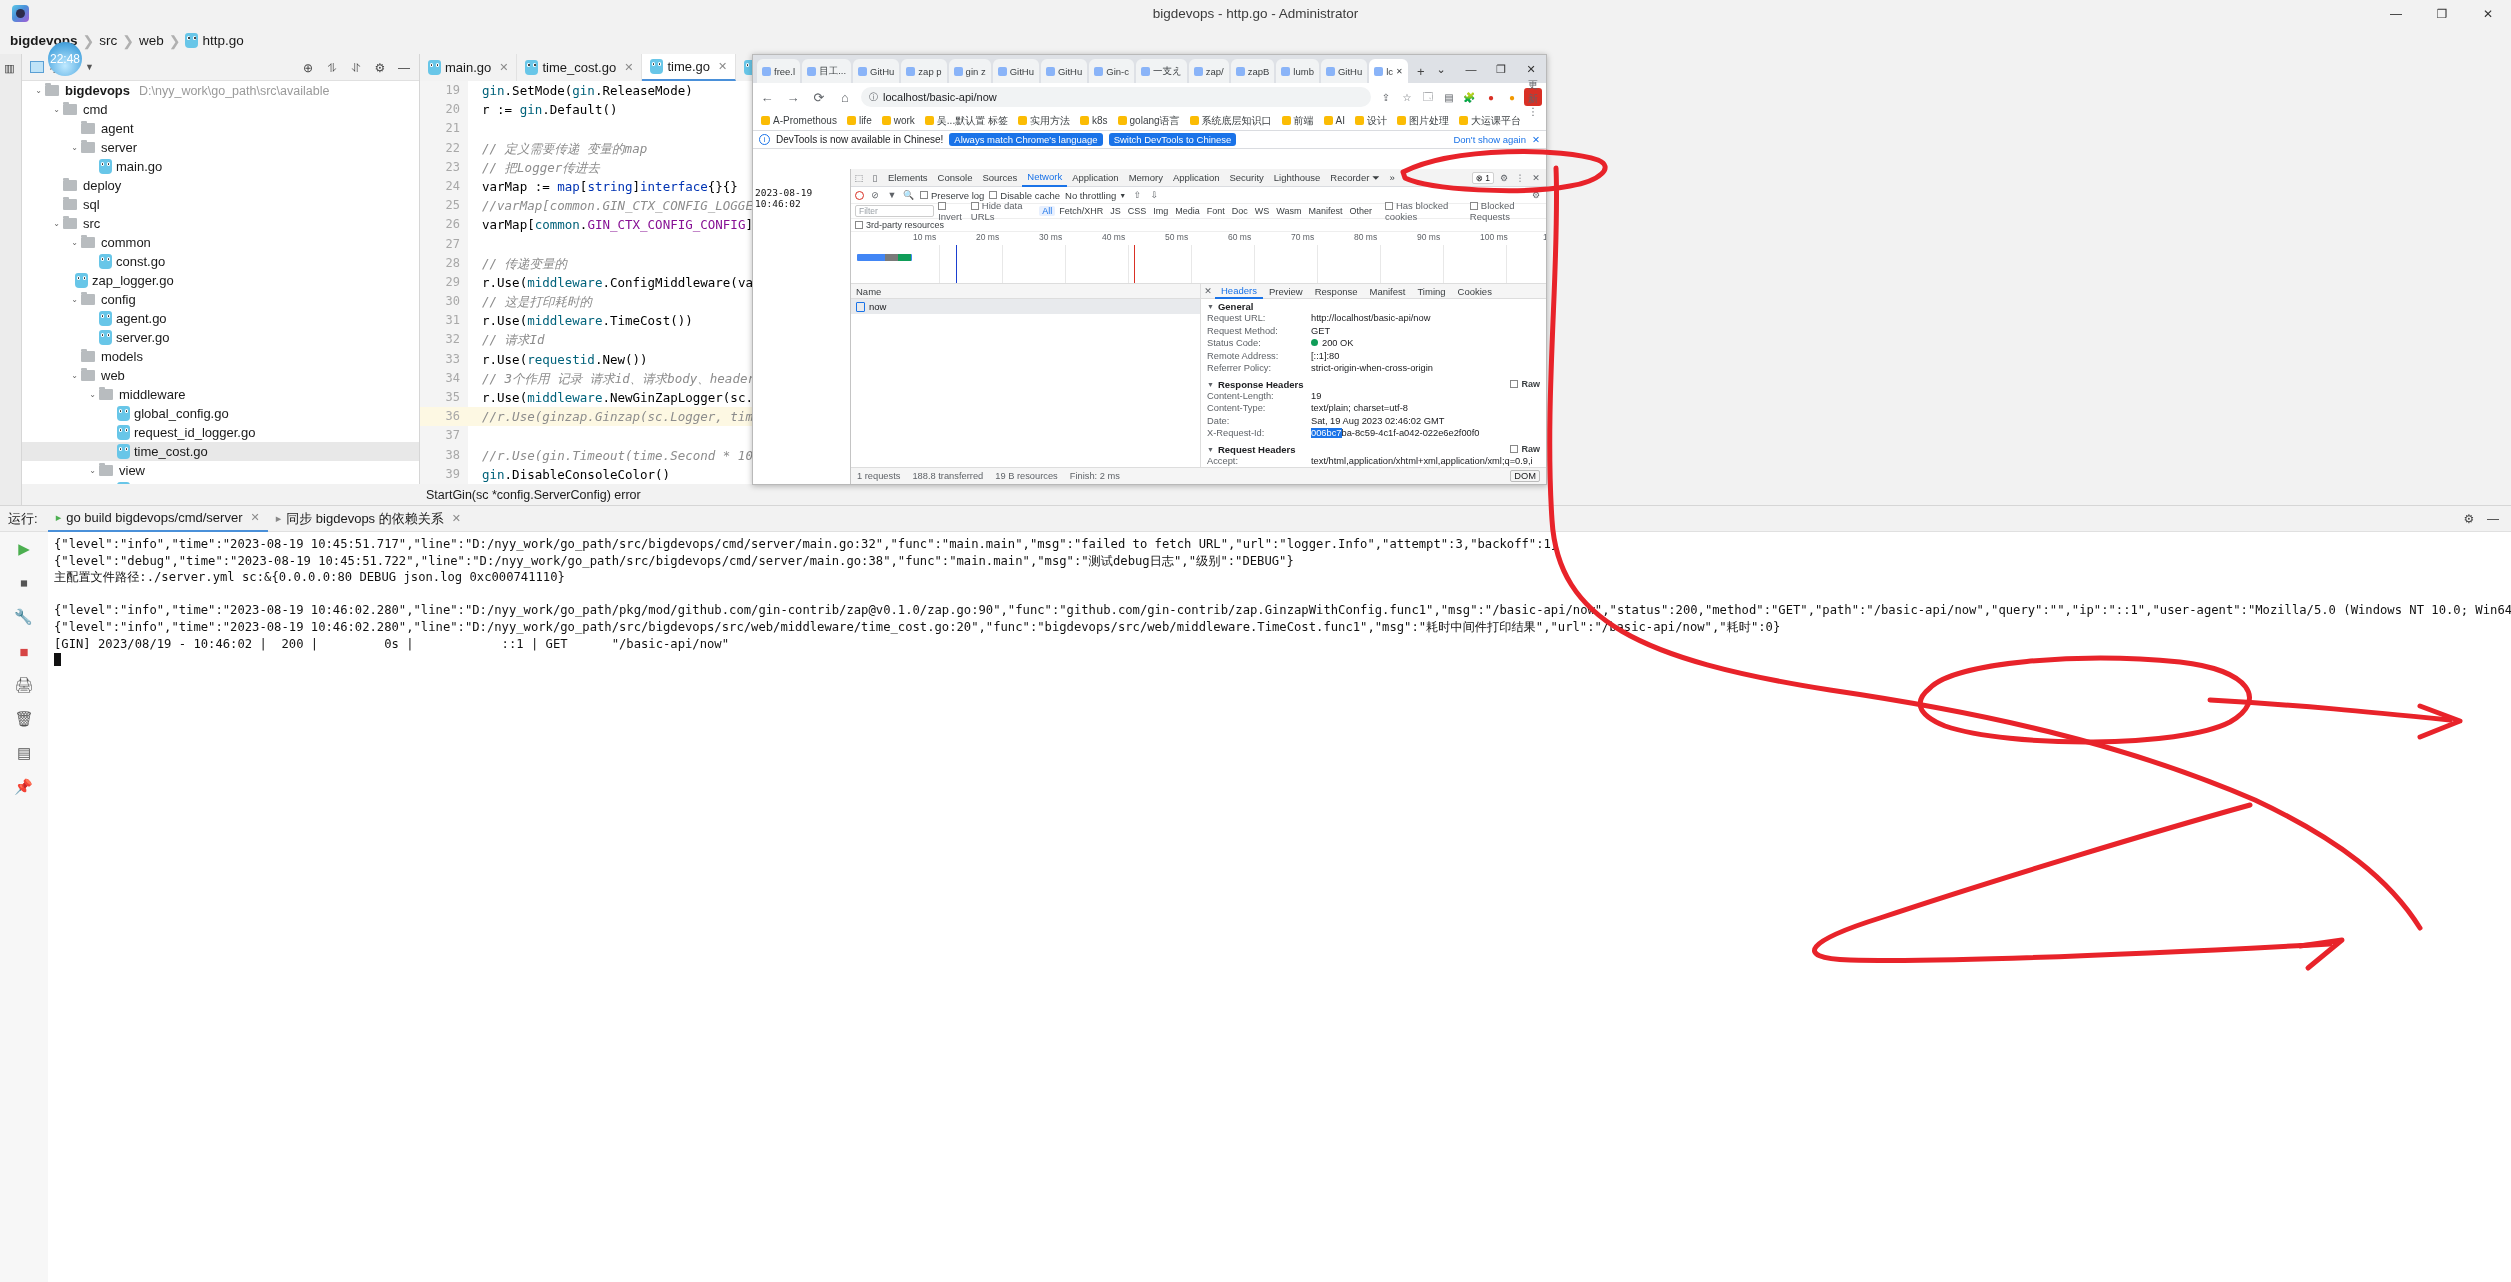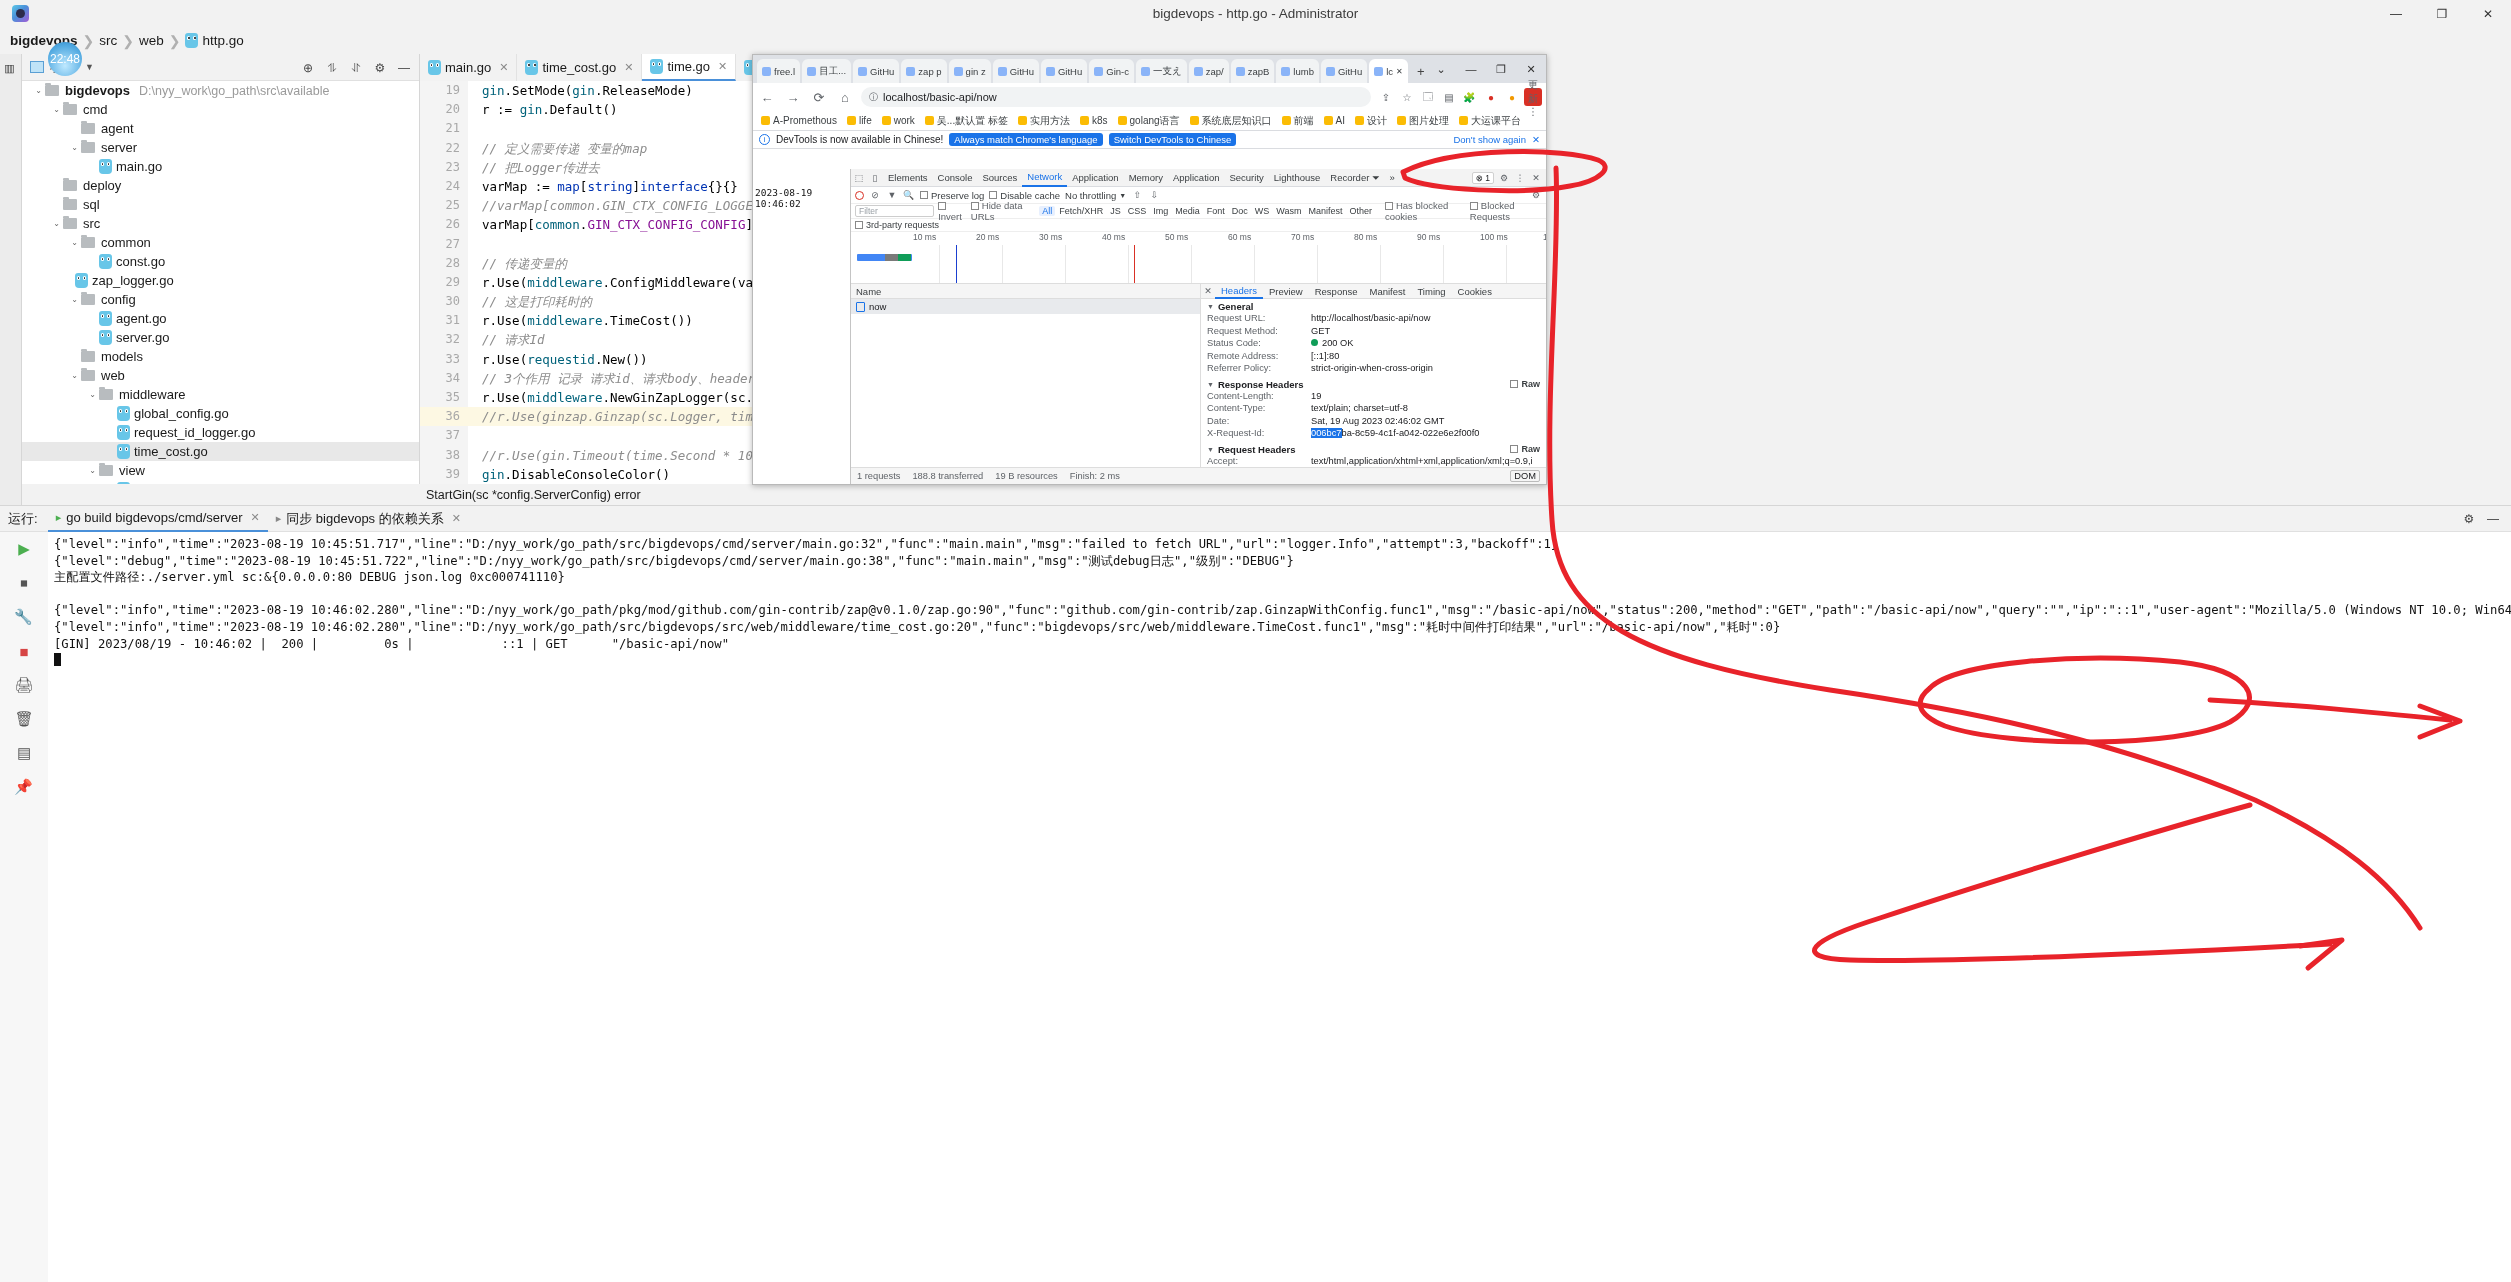--- a/index.html
+++ b/index.html
@@ -705,21 +705,21 @@
             <span class="ftype">WS</span>
             <span class="ftype">Wasm</span>
             <span class="ftype">Manifest</span>
             <span class="ftype">Other</span>
           </span>
         <label style="margin-left:6px"><span class="cbx"></span><span>Has blocked cookies</span></label>
         <label><span class="cbx"></span><span>Blocked Requests</span></label>
       </div>
 
       <div class="dt-filter2">
-        <label><span class="cbx"></span><span>3rd-party requests</span></label>
+        <label><span class="cbx"></span><span>3rd-party resources</span></label>
       </div>
 
       <div class="dt-timeline" id="tl">
         <div class="tlbar"></div>
         <div class="tlbar2"></div>
         <div class="tlbar3"></div>
         <div class="tlblue" style="left:105px"></div>
         <div class="tlred" style="left:283px"></div>
       <span class="tltick" style="left: 62px;">10 ms</span>
           <span class="tlline" style="left: 88px;"></span>

